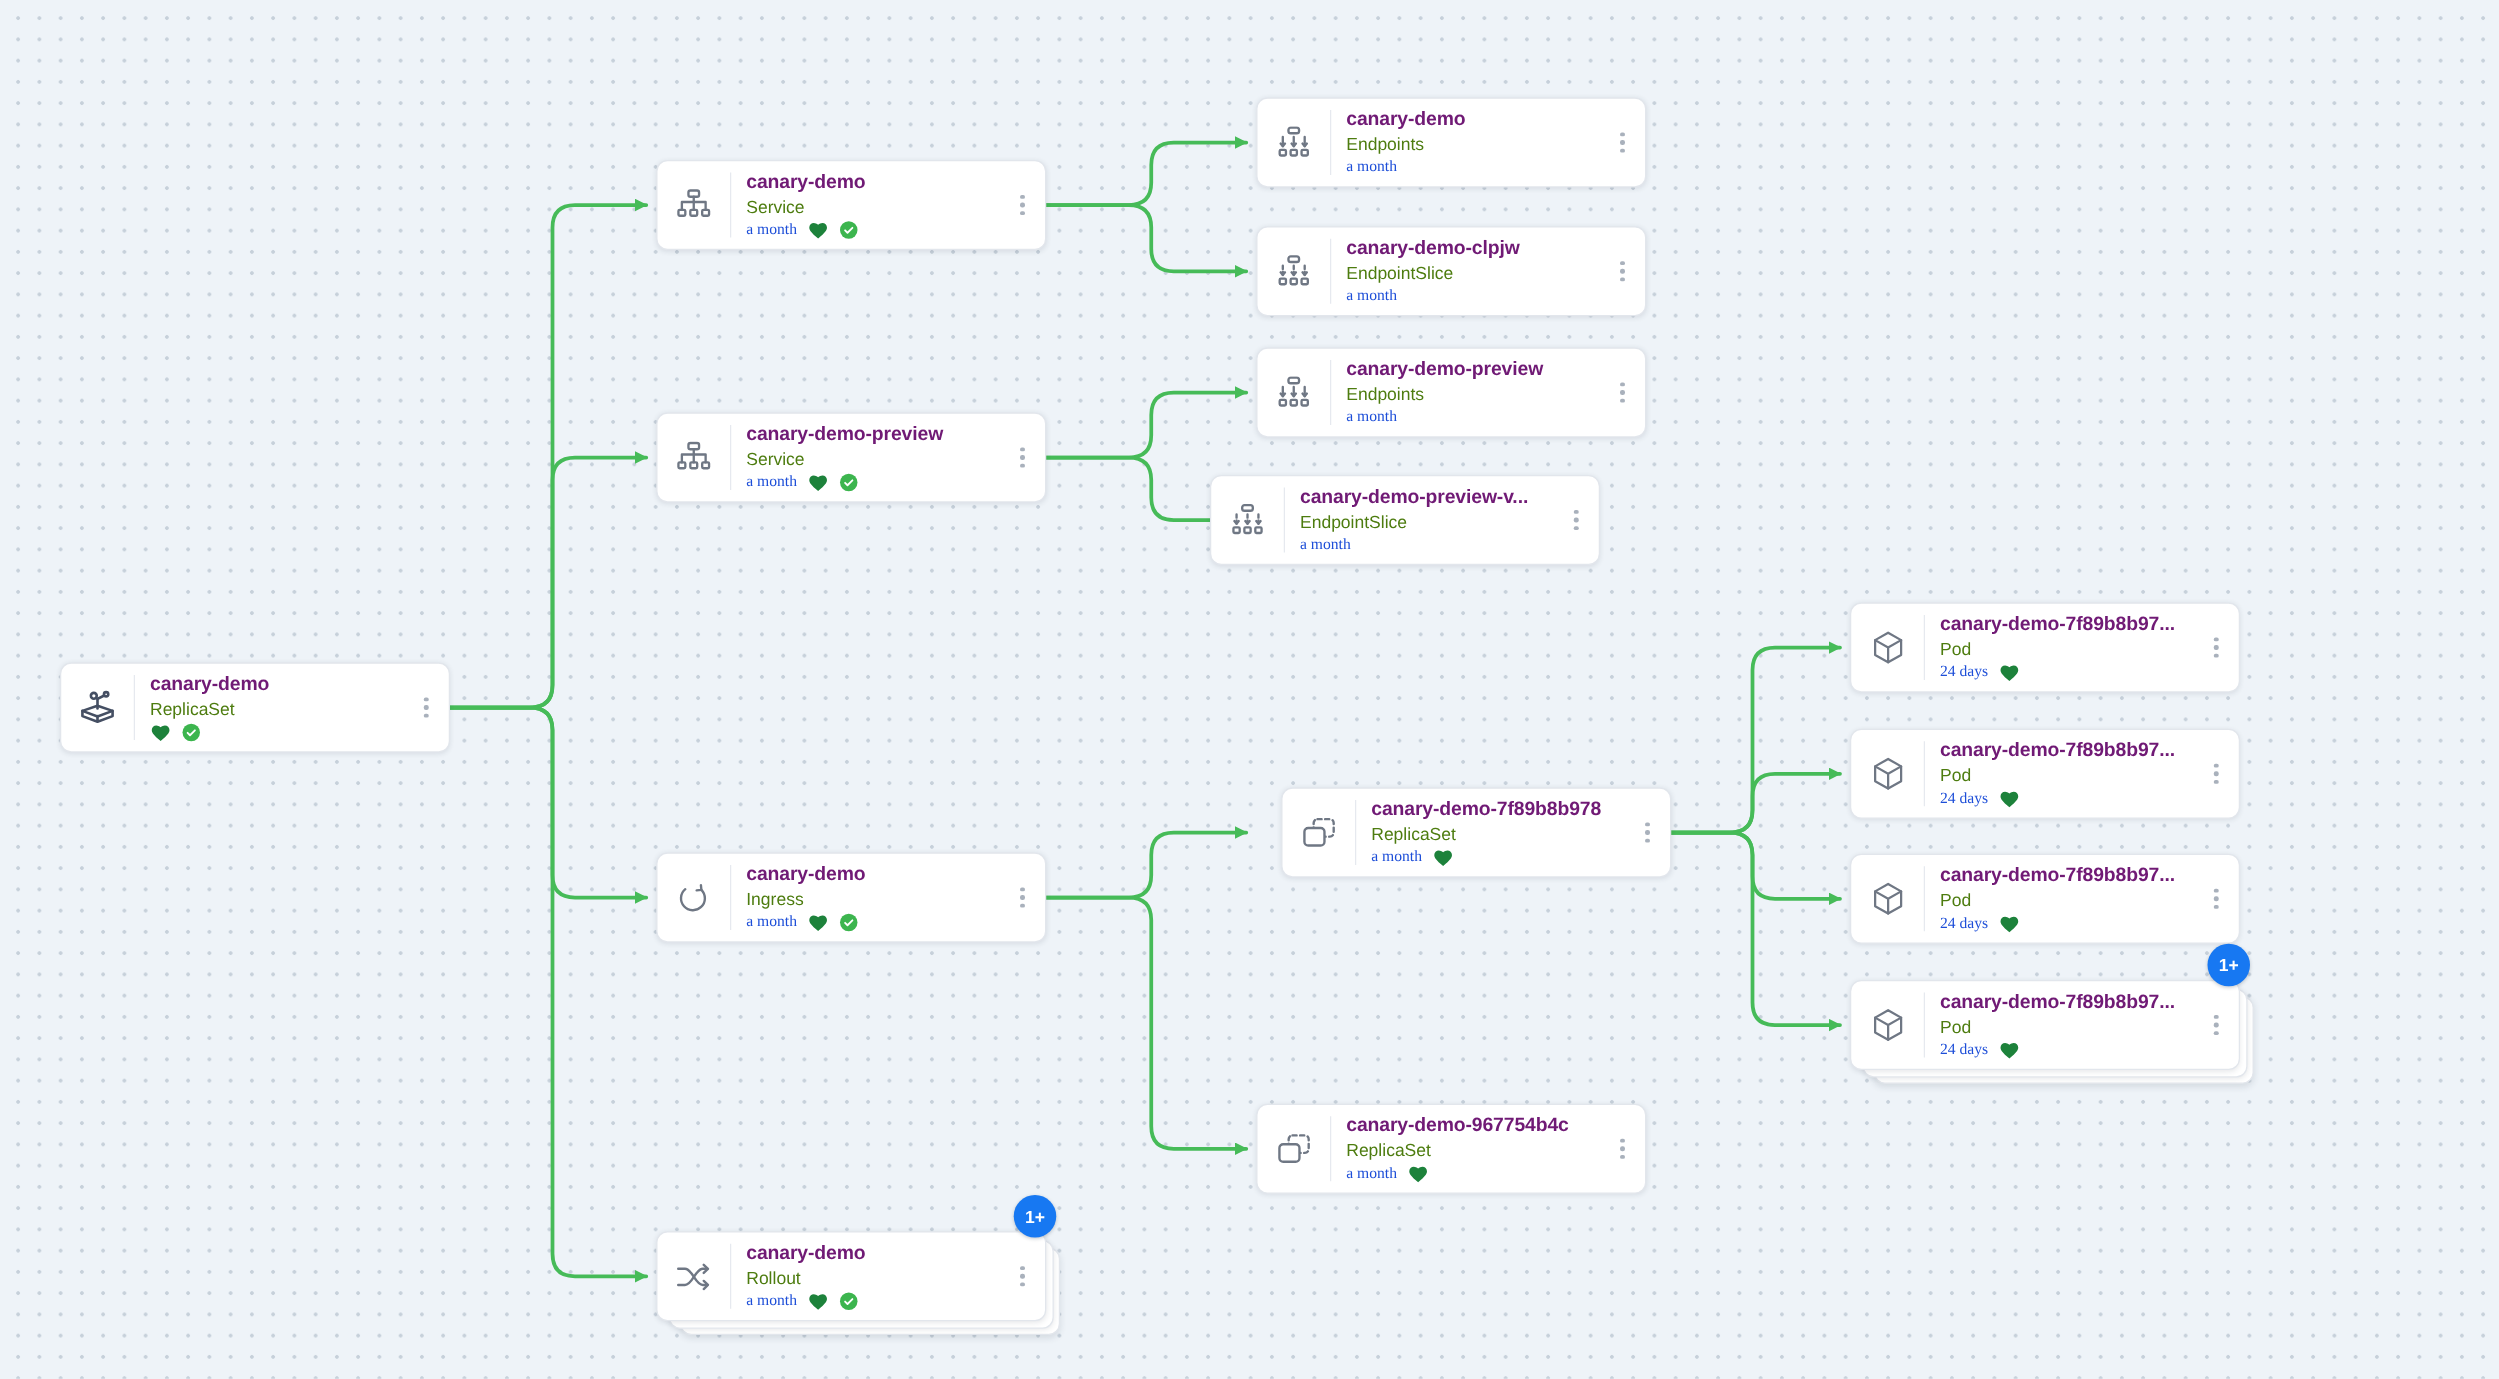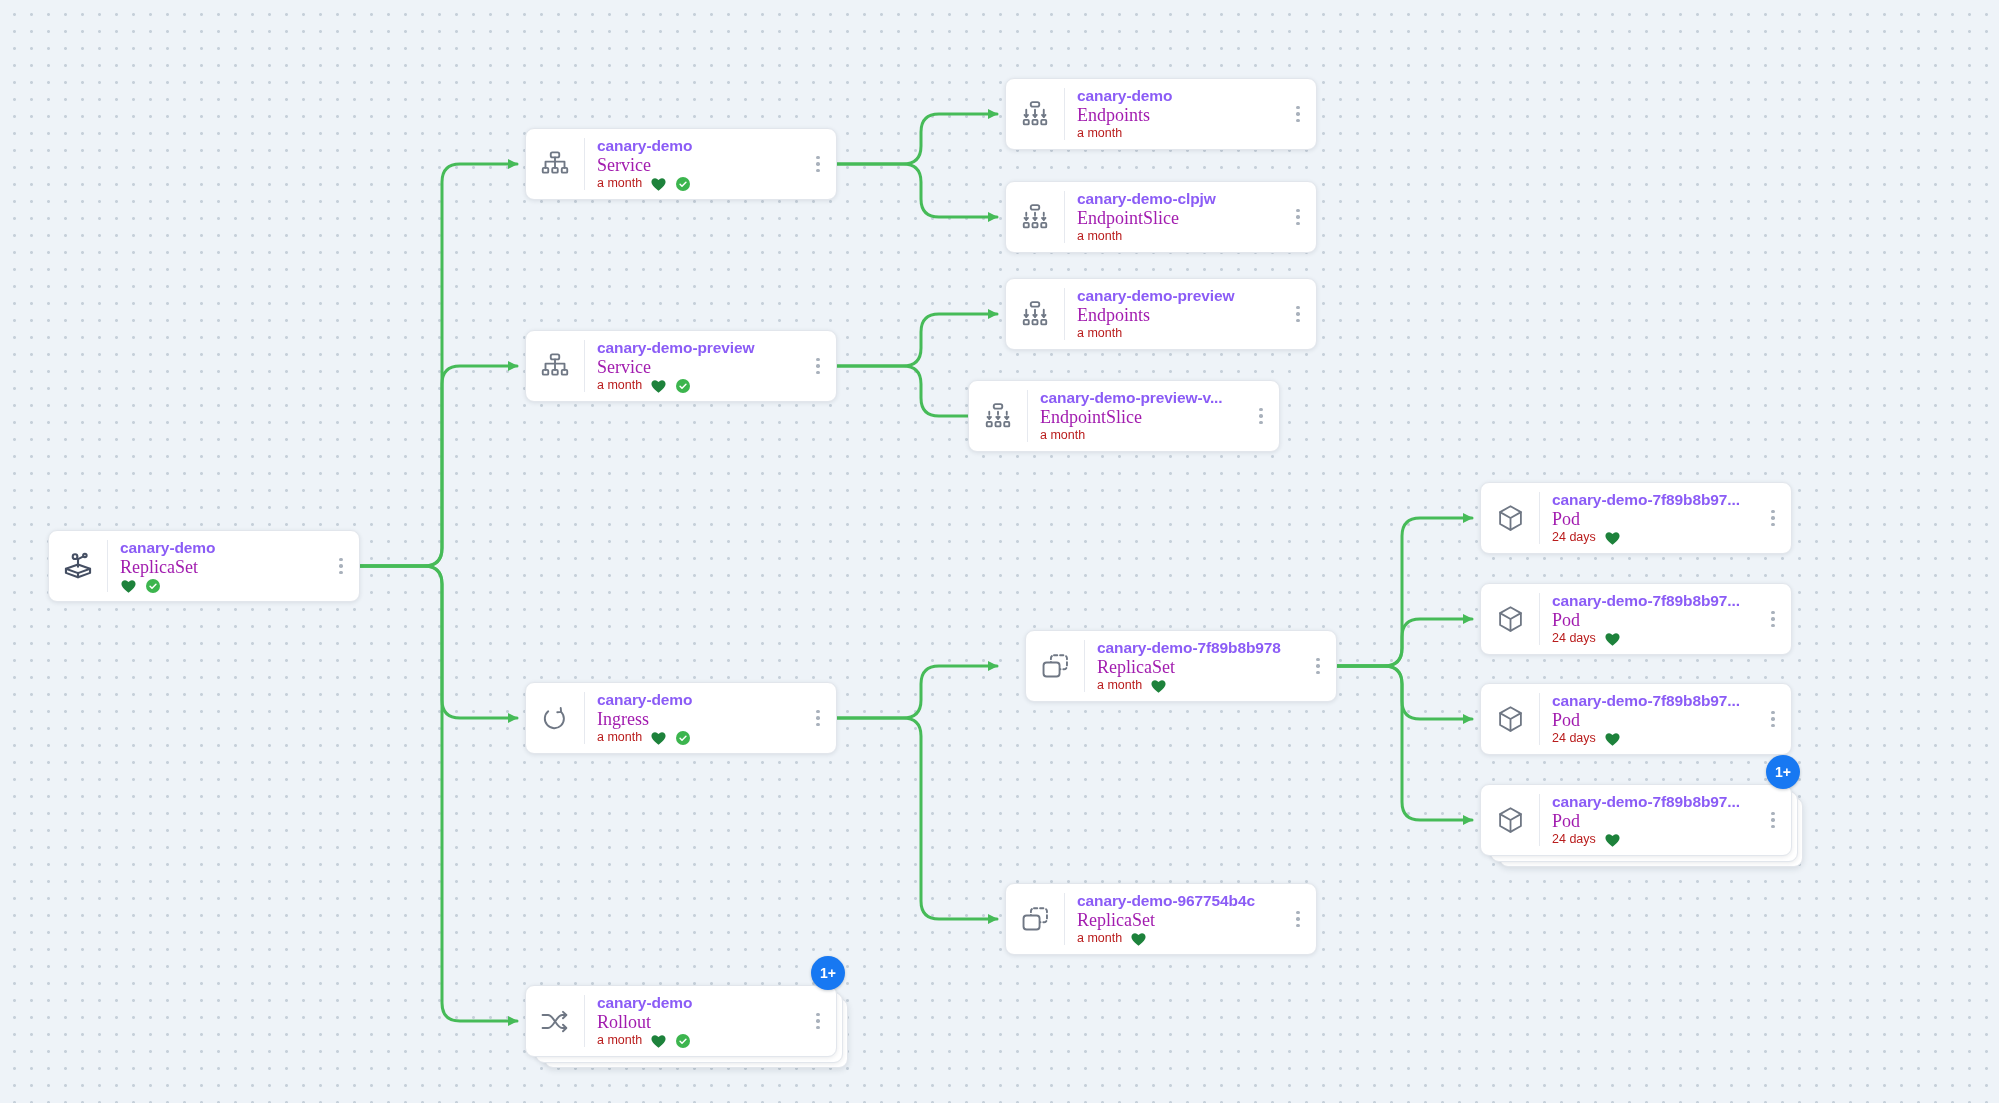--- a/index.html
+++ b/index.html
@@ -29,23 +29,23 @@
   .stacked::after{
     content:"";position:absolute;top:12px;left:18px;right:-12px;bottom:-12px;
     background:#fff;border:1px solid var(--cardborder,#e2e6ec);border-radius:9px;z-index:-2;
     box-shadow:0 2px 6px rgba(25,39,59,.12);
   }
   .icon-cell{width:58px;flex:0 0 58px;display:flex;align-items:center;justify-content:center;color:var(--icon,#6f7784);}
   .icon-cell.app{color:var(--appicon,#454f63);}
   .icon-cell svg{display:block;}
   .vline{width:1px;align-self:stretch;margin:9px 0;background:#e6e9ef;flex:0 0 1px;}
   .body{flex:1;min-width:0;padding:7px 4px 7px 12px;}
-  .title{font-size:15.5px;font-weight:700;color:#8b5cf6;line-height:20px;white-space:nowrap;overflow:hidden;letter-spacing:-0.1px;}
-  .kind{font-size:18px;color:#a21caf;line-height:16px;margin-top:1px;font-family:Liberation Serif, serif;}
-  .meta{display:flex;align-items:center;gap:8px;font-size:12.5px;color:#b91c1c;line-height:17px;margin-top:2px;height:17px;}
+  .title{font-size:15.5px;font-weight:700;color:#701a75;line-height:20px;white-space:nowrap;overflow:hidden;letter-spacing:-0.1px;}
+  .kind{font-size:14px;color:#4d7c0f;line-height:16px;margin-top:1px;}
+  .meta{display:flex;align-items:center;gap:8px;font-size:12.5px;color:#1d4ed8;line-height:17px;margin-top:2px;height:17px;font-family:Liberation Serif, serif;}
   .heart{display:inline-flex;color:var(--heart,#1d823b);}
   .check{display:inline-flex;color:var(--check,#3cb54e);}
   .menu{width:28px;flex:0 0 28px;display:flex;flex-direction:column;align-items:center;gap:3px;margin-right:4px;cursor:pointer;}
   .menu span{width:3.5px;height:3.5px;border-radius:50%;background:#a9b1bc;}
   .node-badge{
     position:absolute;top:-30px;right:-9px;width:34px;height:34px;border-radius:50%;
     background:var(--badge,#1778f2);color:#fff;font-size:14px;font-weight:700;
     display:flex;align-items:center;justify-content:center;z-index:3;
     box-shadow:0 1px 3px rgba(25,39,59,.25);
   }

